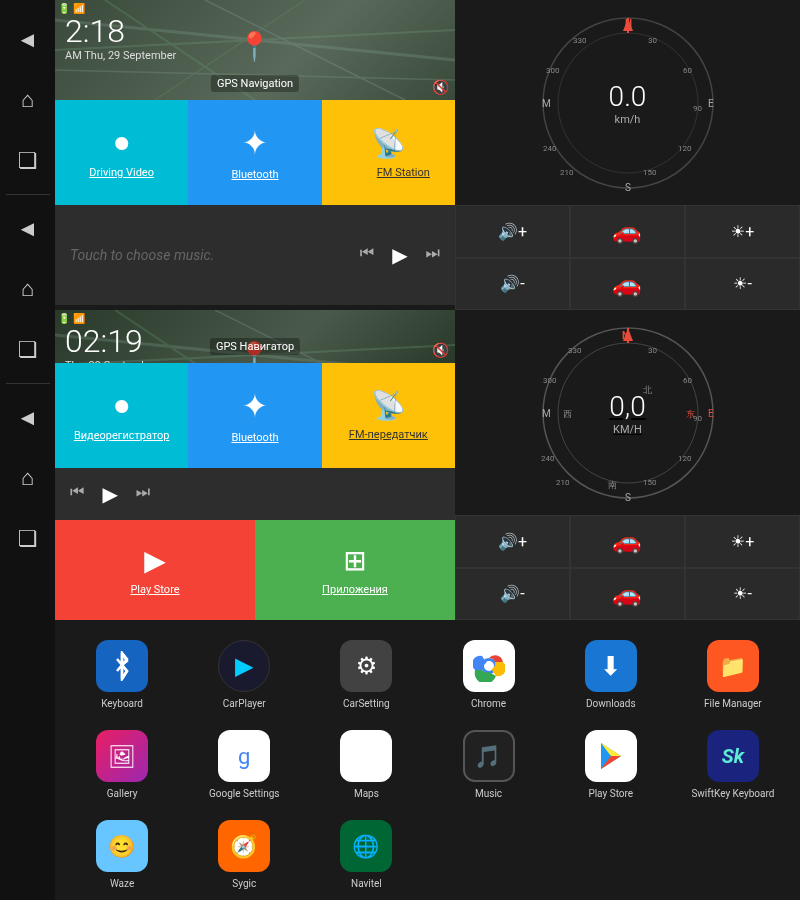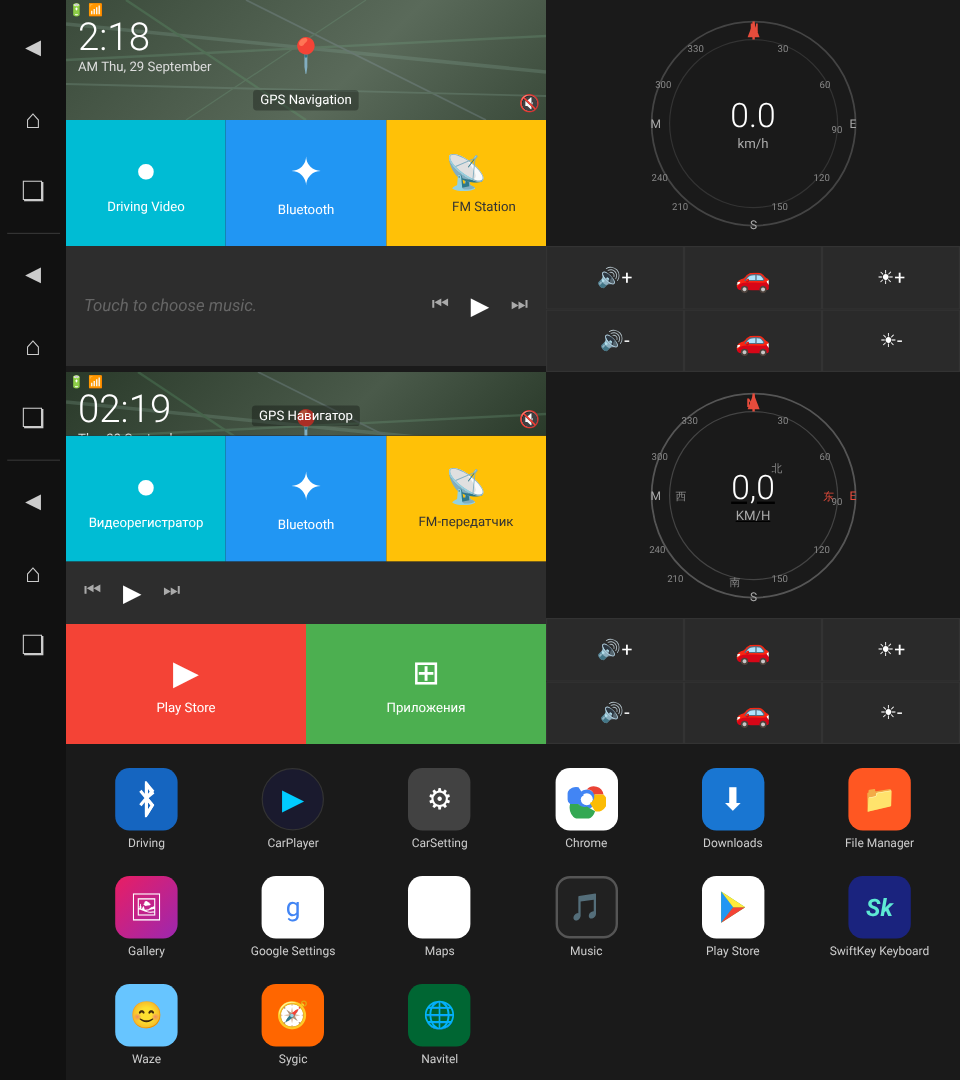--- a/index.html
+++ b/index.html
@@ -170,20 +170,21 @@
       gap: 6px;
     }
 
     .tile-icon {
       font-size: 28px;
     }
 
     .tile-label {
       font-size: 11px;
       text-align: center;
+      text-decoration: underline;
     }
 
     .tile-teal { background: #00bcd4; }
     .tile-blue { background: #2196F3; }
     .tile-yellow { background: #FFC107; color: #333; }
     .tile-red { background: #f44336; }
     .tile-green { background: #4CAF50; }
 
     
     .music-row {
@@ -558,21 +559,21 @@
   <div class="app-drawer">
     <div class="app-grid">
 
       <div class="app-item">
         <div class="app-icon-circle ic-blue">
           <svg width="30" height="30" viewBox="0 0 30 30">
               <path d="M15 2 L20 10 L15 14 L20 20 L15 28 L15 2Z M10 8 L15 14 L10 20" fill="none" stroke="white" stroke-width="2.5"></path>
               <path d="M15 2 L15 28 M15 2 L20 8 L15 14 L20 20 L15 28" fill="none" stroke="white" stroke-width="2.5"></path>
             </svg>
         </div>
-        <div class="app-name">Driving</div>
+        <div class="app-name">Keyboard</div>
       </div>
 
       <div class="app-item">
         <div class="app-icon-circle ic-dark" style="border-radius:50%;">
           <span style="font-size:24px;color:#00ccff;">▶</span>
         </div>
         <div class="app-name">CarPlayer</div>
       </div>
 
       <div class="app-item">

